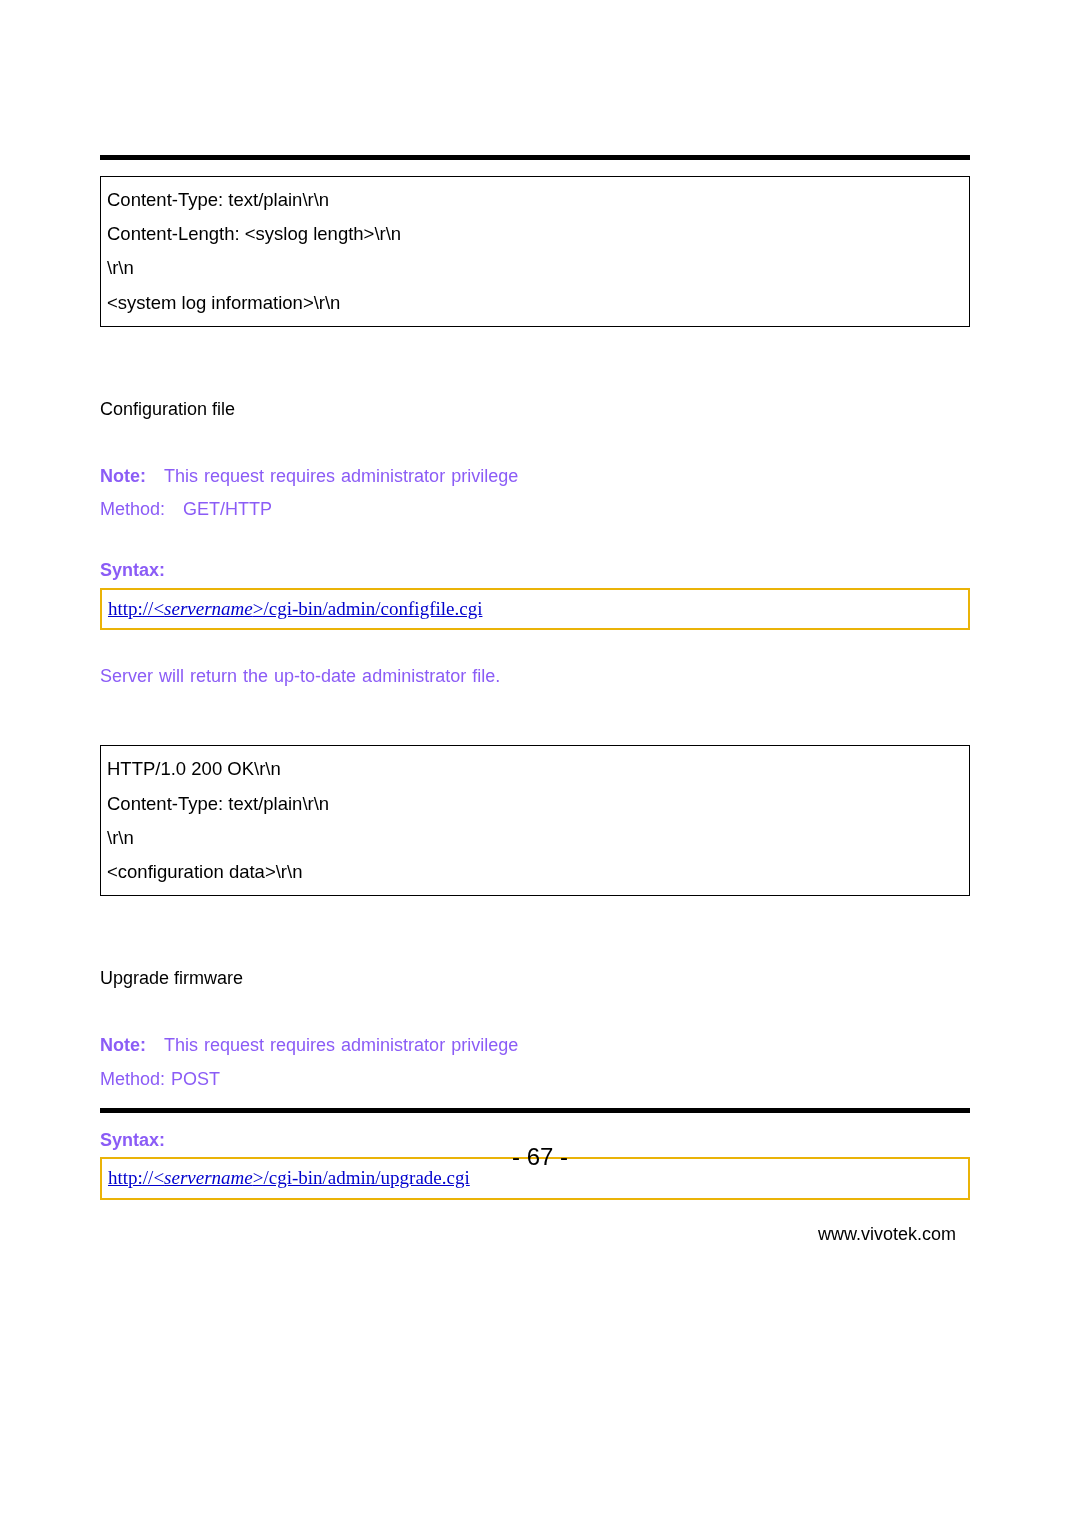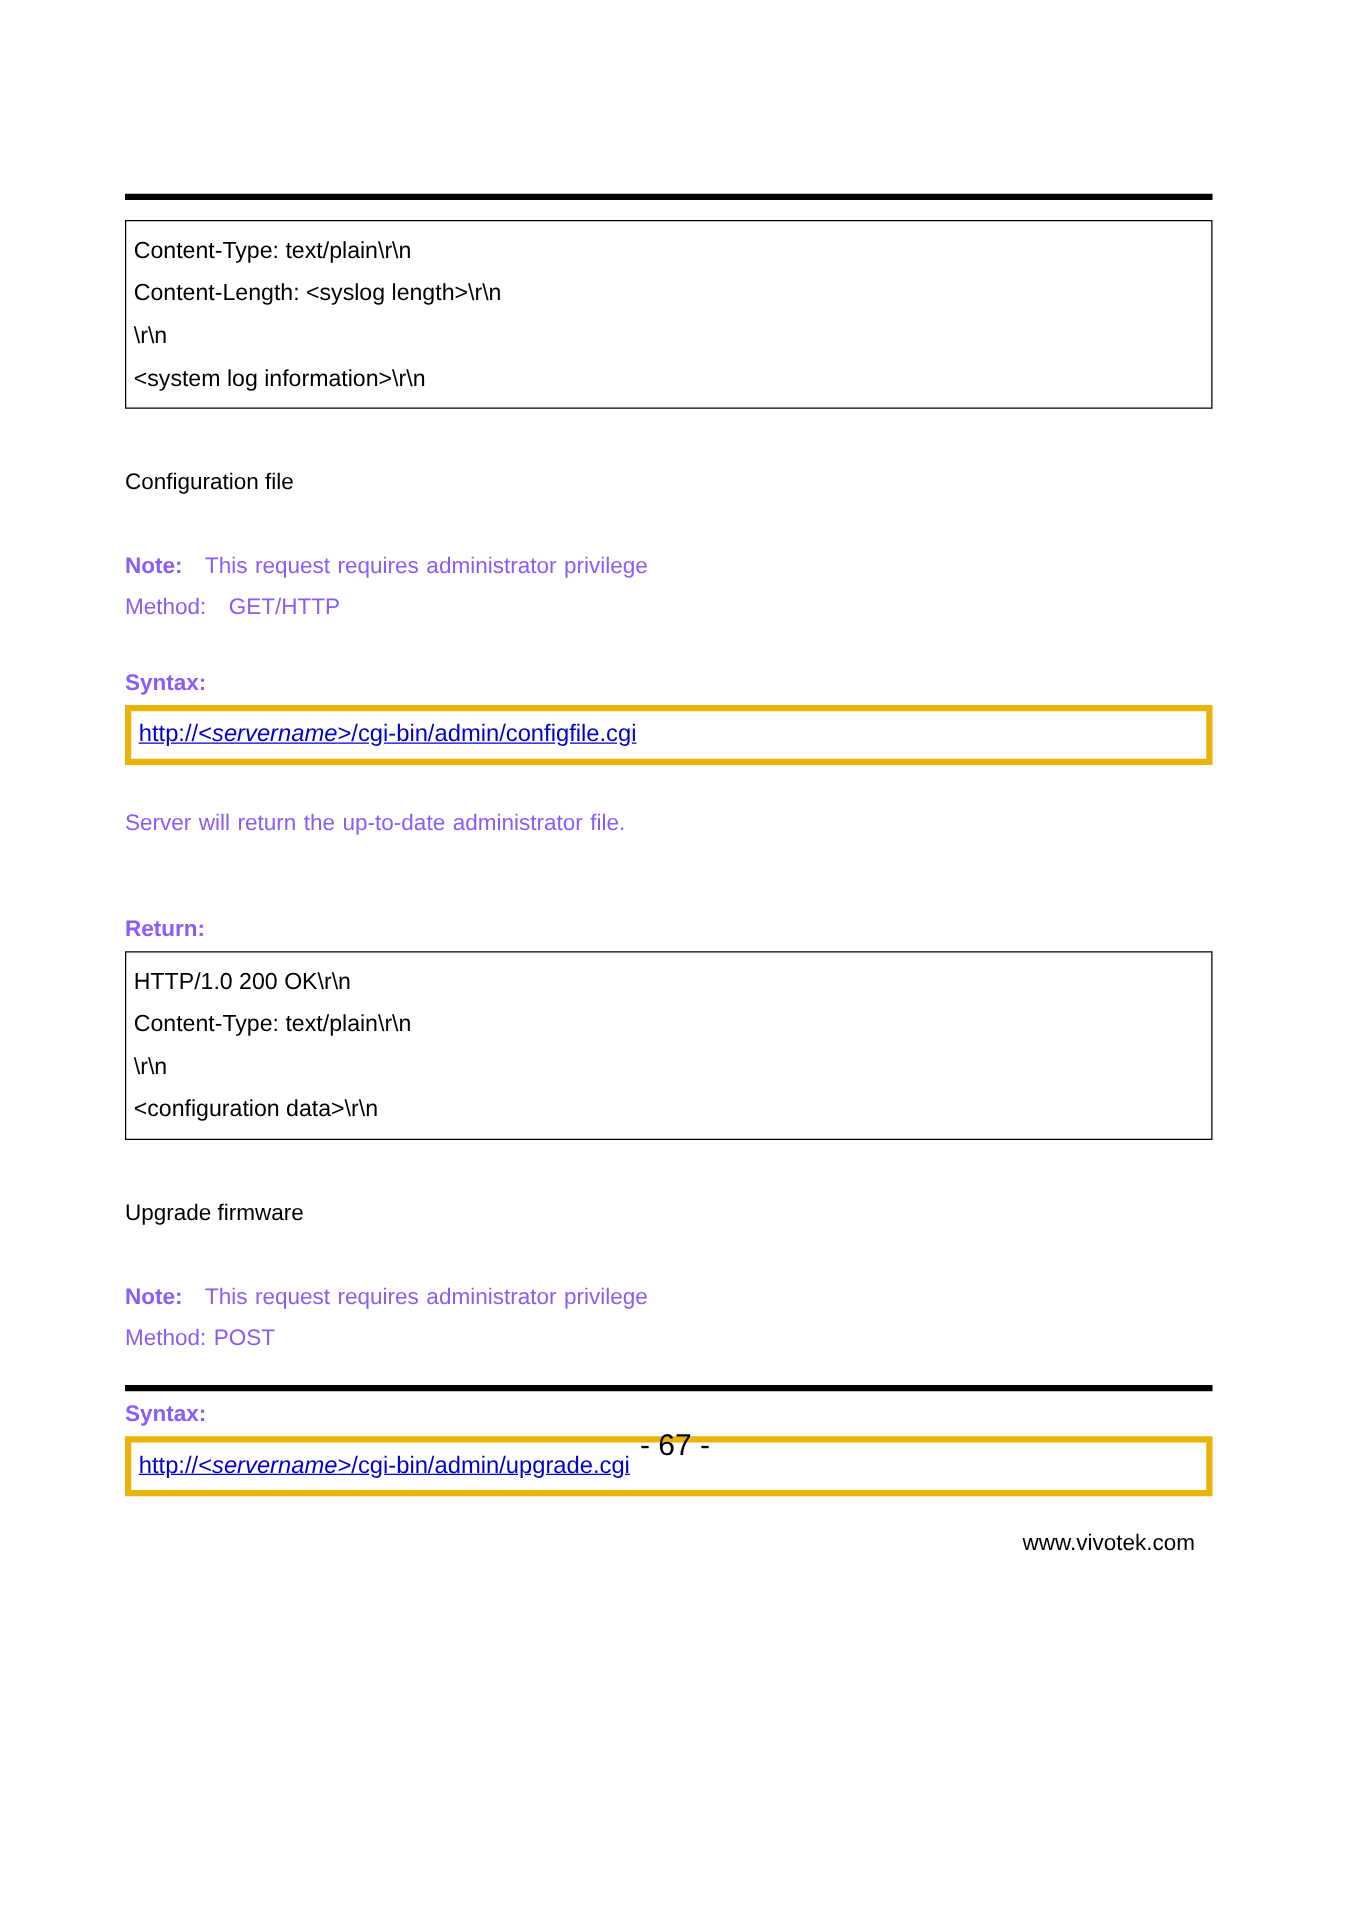--- a/index.html
+++ b/index.html
@@ -26,28 +26,28 @@
     right: 110px;
     top: 1108px;
   }
   .box {
     border: 1px solid #000;
     padding: 6px 6px;
     font-size: 18.5px;
     line-height: 1.85;
     color: #000;
     font-family: Verdana, Geneva, sans-serif;
-    margin-bottom: 48px;
+    margin-bottom: 72px;
   }
   .box-url {
-    border: 5px solid #eab308;
+    border: 2px solid #eab308;
     padding: 4px 6px;
     font-size: 19px;
     line-height: 1.6;
-    font-family: Liberation Sans, sans-serif;
+    font-family: Liberation Serif, serif;
     color: #0000cd;
     margin-bottom: 30px;
   }
   .box-url .servername {
     font-style: italic;
   }
   .box-url a {
     color: #0000cd;
     text-decoration: underline;
   }
@@ -112,21 +112,20 @@
   <div class="body-line bold">Syntax:</div>
 
   <div class="box-url">
     <a href="#"><span>http://&lt;</span><span class="servername">servername</span><span>&gt;/cgi-bin/admin/configfile.cgi</span></a>
   </div>
 
   <div class="body-line">Server will return the up-to-date administrator file.</div>
 
   <div style="height:52px"></div>
 
-  <div class="body-line bold">Return:</div>
 
   <div class="box">
     <div>HTTP/1.0 200 OK\r\n</div>
     <div>Content-Type: text/plain\r\n</div>
     <div>\r\n</div>
     <div>&lt;configuration data&gt;\r\n</div>
   </div>
 
   <h2>Upgrade firmware</h2>
 

